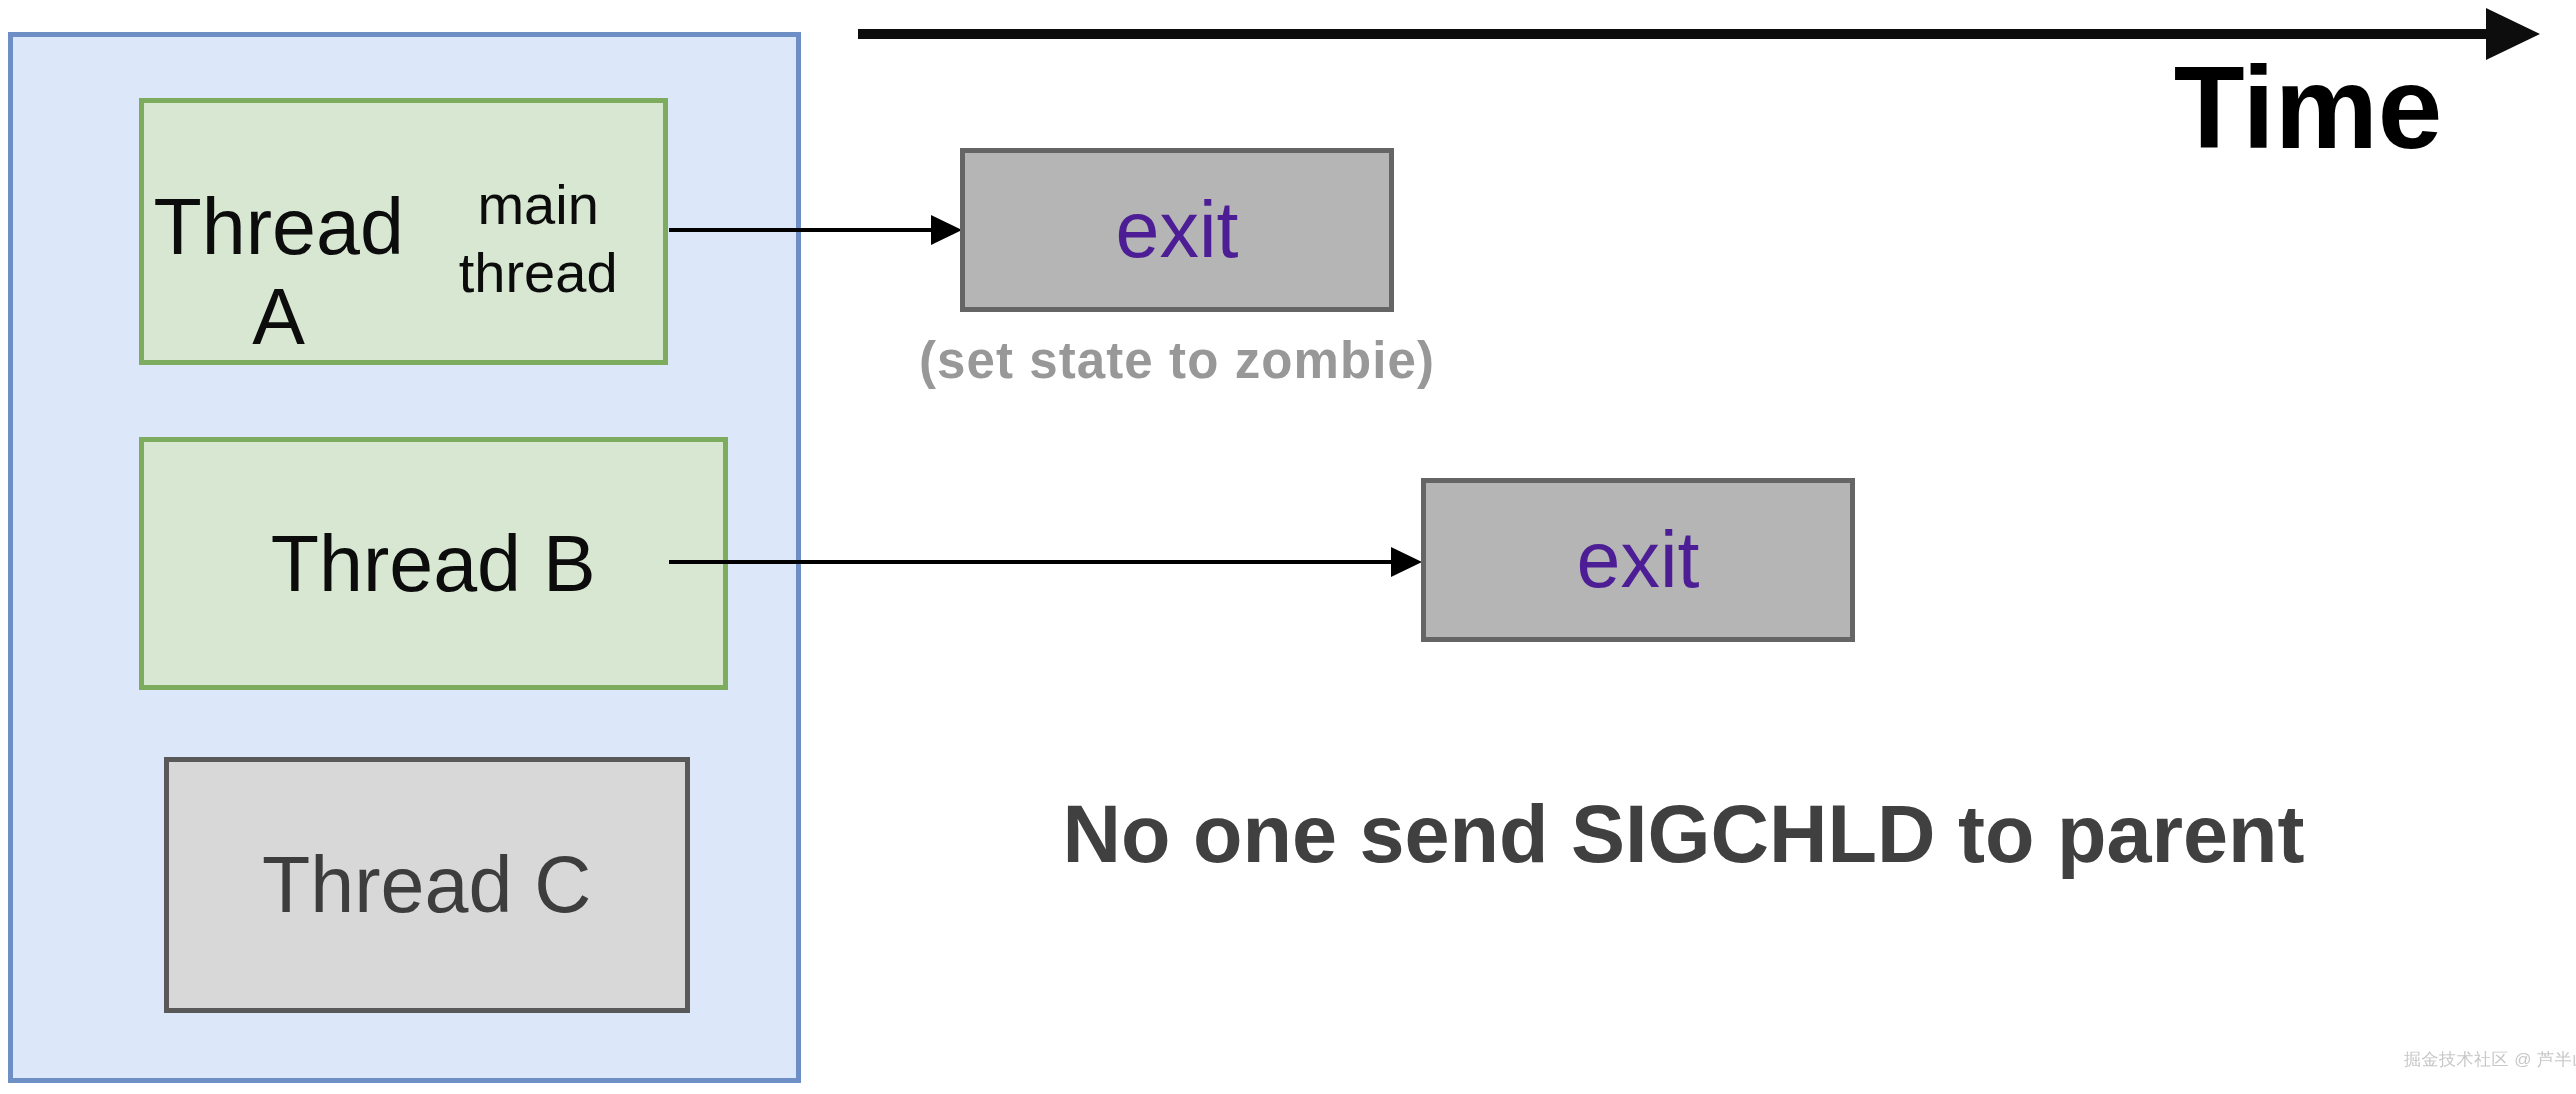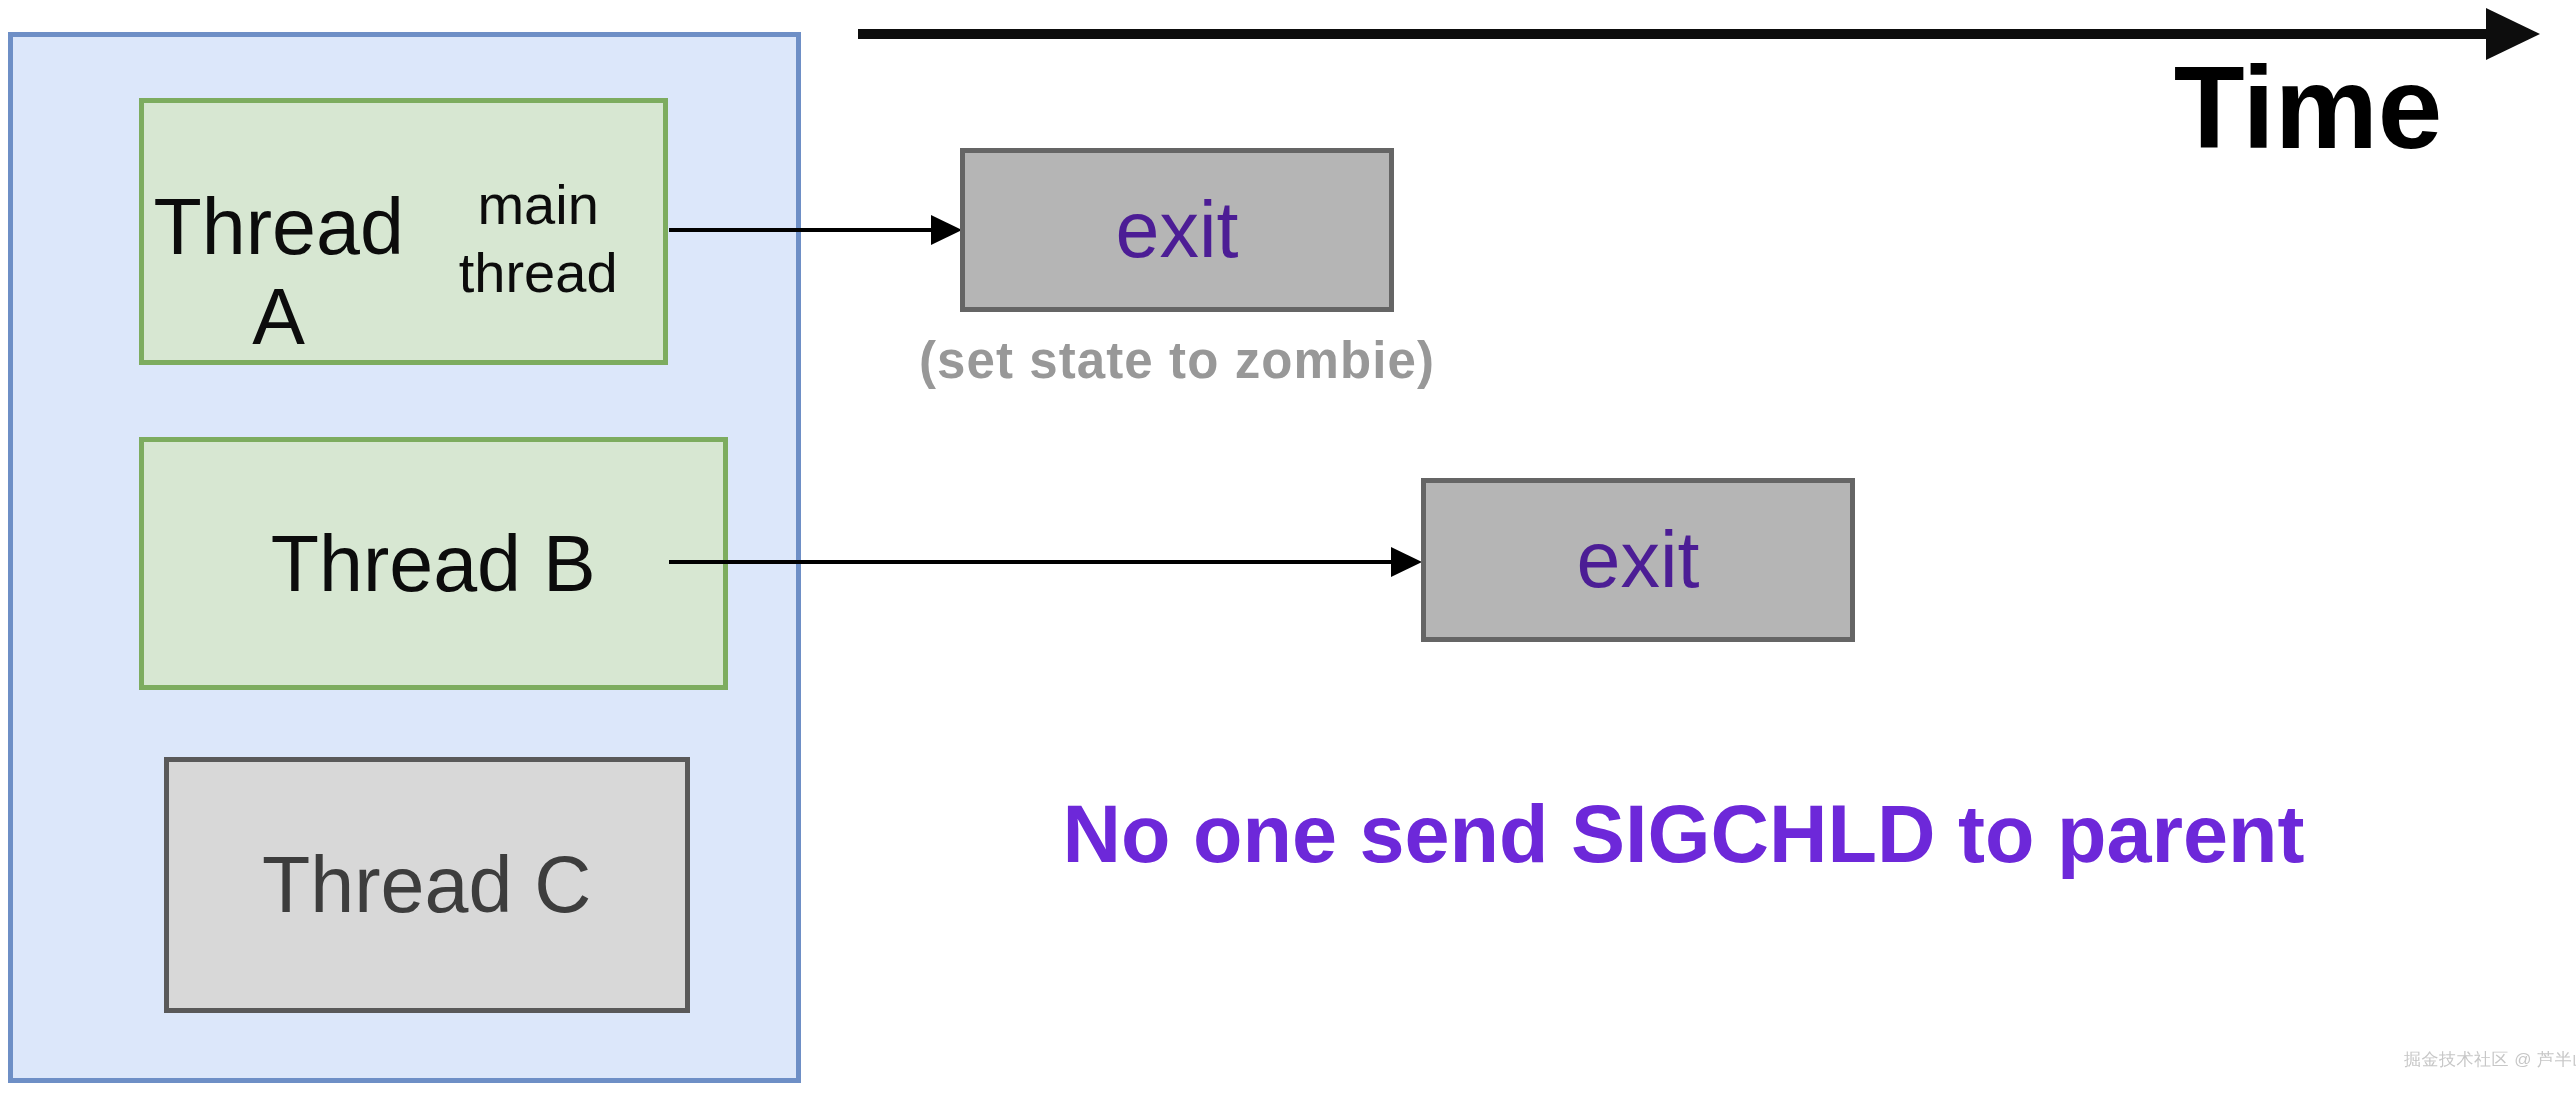--- a/index.html
+++ b/index.html
@@ -54,21 +54,21 @@
     font-size:116px;font-weight:700;line-height:1.05;color:#000000;
   }
 
   .zombie-note{
     left:873px;top:331px;width:608px;text-align:center;
     font-size:51px;font-weight:700;color:#989898;letter-spacing:1.1px;
   }
 
   .warning{
     left:1040px;top:786px;width:1287px;text-align:center;
-    color:#6d28d9;font-weight:700;font-size:81px;line-height:97px;
+    color:#404040;font-weight:700;font-size:81px;line-height:97px;
   }
 
   .watermark{
     left:2404px;top:1048px;width:164px;
     font-size:17px;color:#c7c7c7;white-space:nowrap;letter-spacing:0.5px;
   }
 </style>
 </head>
 <body>
 

